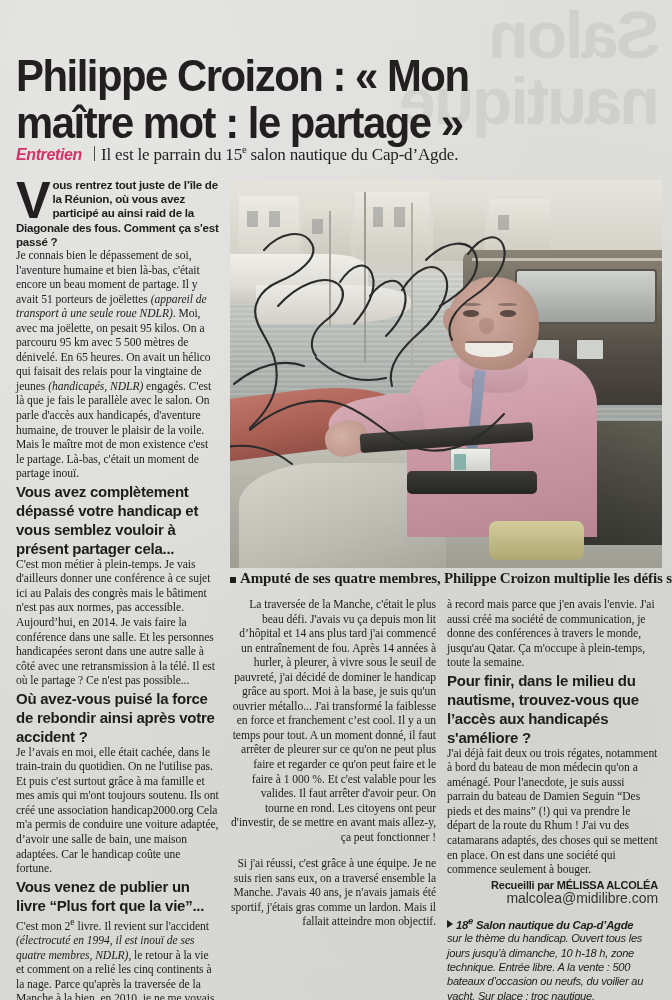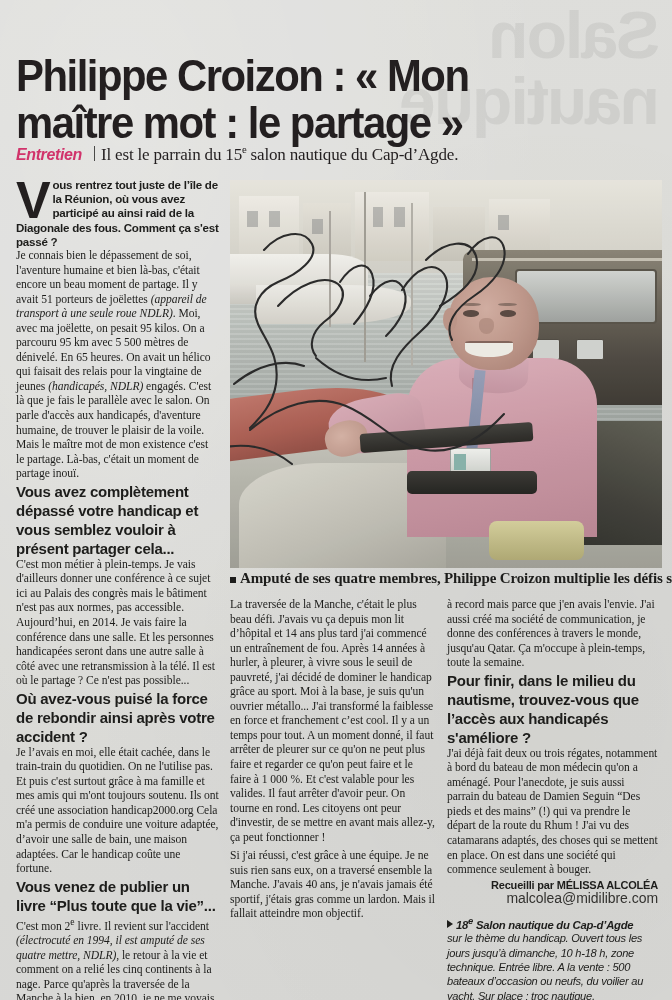--- a/index.html
+++ b/index.html
@@ -336,25 +336,25 @@
   }
   .col p { margin: 0; }
   .col .q {
     font-family: "Liberation Sans", sans-serif;
     font-weight: bold;
     font-size: 15px;
     line-height: 19px;
     letter-spacing: -.25px;
   }
   .col .a { margin-top: 0; }
-  .col .a + .a { margin-top: 4px; }
+  .col .a + .a { margin-top: 12px; }
   em { font-style: italic; }
 
   #col1 { left: 16px;  top: 178px; width: 203px; }
-  #col2 { left: 230px; top: 598px; width: 206px; }
+  #col2 { left: 230px; top: 598px; width: 206px; text-align: right; }
   #col3 { left: 447px; top: 598px; width: 211px; }
 
   
   .dropcap {
     float: left;
     font-family: "Liberation Sans", sans-serif;
     font-weight: bold;
     font-size: 52px;
     line-height: 40px;
     margin: 2px 2px 0 0;
@@ -509,22 +509,22 @@
       <span class="cap-sq"></span><span>Amputé de ses quatre membres, Philippe Croizon multiplie les défis sportifs.</span>
     </div>
 
     <div class="col" id="col1">
       <p class="lead-q"><span class="dropcap">V</span><span>ous rentrez tout juste de l’île de la Réunion, où vous avez participé au ainsi raid de la Diagonale des fous. Comment ça s'est passé ?</span></p>
       <p class="a"><span>Je connais bien le dépassement de soi, l'aventure humaine et bien là-bas, c'était encore un beau moment de partage. Il y avait 51 porteurs de joëlettes </span><em>(appareil de transport à une seule roue NDLR)</em><span>. Moi, avec ma joëlette, on pesait 95 kilos. On a parcouru 95 km avec 5 500 mètres de dénivelé. En 65 heures. On avait un hélico qui faisait des relais pour la vingtaine de jeunes </span><em>(handicapés, NDLR)</em><span> engagés. C'est là que je fais le parallèle avec le salon. On parle d'accès aux handicapés, d'aventure humaine, de trouver le plaisir de la voile. Mais le maître mot de mon existence c'est le partage. Là-bas, c'était un moment de partage inouï.</span></p>
       <p class="q">Vous avez complètement dépassé votre handicap et vous semblez vouloir à présent partager cela...</p>
       <p class="a">C'est mon métier à plein-temps. Je vais d'ailleurs donner une conférence à ce sujet ici au Palais des congrès mais le bâtiment n'est pas aux normes, pas accessible. Aujourd’hui, en 2014. Je vais faire la conférence dans une salle. Et les personnes handicapées seront dans une autre salle à côté avec une retransmission à la télé. Il est où le partage ? Ce n'est pas possible...</p>
       <p class="q">Où avez-vous puisé la force de rebondir ainsi après votre accident ?</p>
       <p class="a">Je l’avais en moi, elle était cachée, dans le train-train du quotidien. On ne l'utilise pas. Et puis c'est surtout grâce à ma famille et mes amis qui m'ont toujours soutenu. Ils ont créé une association handicap2000.org Cela m'a permis de conduire une voiture adaptée, d’avoir une salle de bain, une maison adaptées. Car le handicap coûte une fortune.</p>
-      <p class="q">Vous venez de publier un livre “Plus toute que la vie”...</p>
-      <p class="a"><span>C'est mon 2</span><sup>e</sup><span> livre. Il revient sur l'accident </span><em>(électrocuté en 1994, il est amputé de ses quatre mettre, NDLR)</em><span>, le retour à la vie et comment on a relié les cinq continents à la nage. Parce qu'après la traversée de la Manche à la bien, en 2010, je ne me voyais pas retourner dans mon canapé.</span></p>
+      <p class="q">Vous venez de publier un livre “Plus fort que la vie”...</p>
+      <p class="a"><span>C'est mon 2</span><sup>e</sup><span> livre. Il revient sur l'accident </span><em>(électrocuté en 1994, il est inouï de ses quatre membres, NDLR)</em><span>, le retour à la vie et comment on a relié les cinq continents à la nage. Parce qu'après la traversée de la Manche à la bien, en 2010, je ne me voyais pas retourner dans mon canapé.</span></p>
     </div>
 
     <div class="col" id="col2">
       <p class="a">La traversée de la Manche, c'était le plus beau défi. J'avais vu ça depuis mon lit d’hôpital et 14 ans plus tard j'ai commencé un entraînement de fou. Après 14 années à hurler, à pleurer, à vivre sous le seuil de pauvreté, j'ai décidé de dominer le handicap grâce au sport. Moi à la base, je suis qu'un ouvrier métallo... J'ai transformé la faiblesse en force et franchement c’est cool. Il y a un temps pour tout. A un moment donné, il faut arrêter de pleurer sur ce qu'on ne peut plus faire et regarder ce qu'on peut faire et le faire à 1 000 %. Et c'est valable pour les valides. Il faut arrêter d'avoir peur. On tourne en rond. Les citoyens ont peur d'investir, de se mettre en avant mais allez-y, ça peut fonctionner !</p>
       <p class="a">Si j'ai réussi, c'est grâce à une équipe. Je ne suis rien sans eux, on a traversé ensemble la Manche. J'avais 40 ans, je n'avais jamais été sportif, j'étais gras comme un lardon. Mais il fallait atteindre mon objectif.</p>
     </div>
 
     <div class="col" id="col3">
       <p class="a">à record mais parce que j'en avais l'envie. J'ai aussi créé ma société de communication, je donne des conférences à travers le monde, jusqu'au Qatar. Ça m'occupe à plein-temps, toute la semaine.</p>
       <p class="q">Pour finir, dans le milieu du nautisme, trouvez-vous que l’accès aux handicapés s'améliore ?</p>

